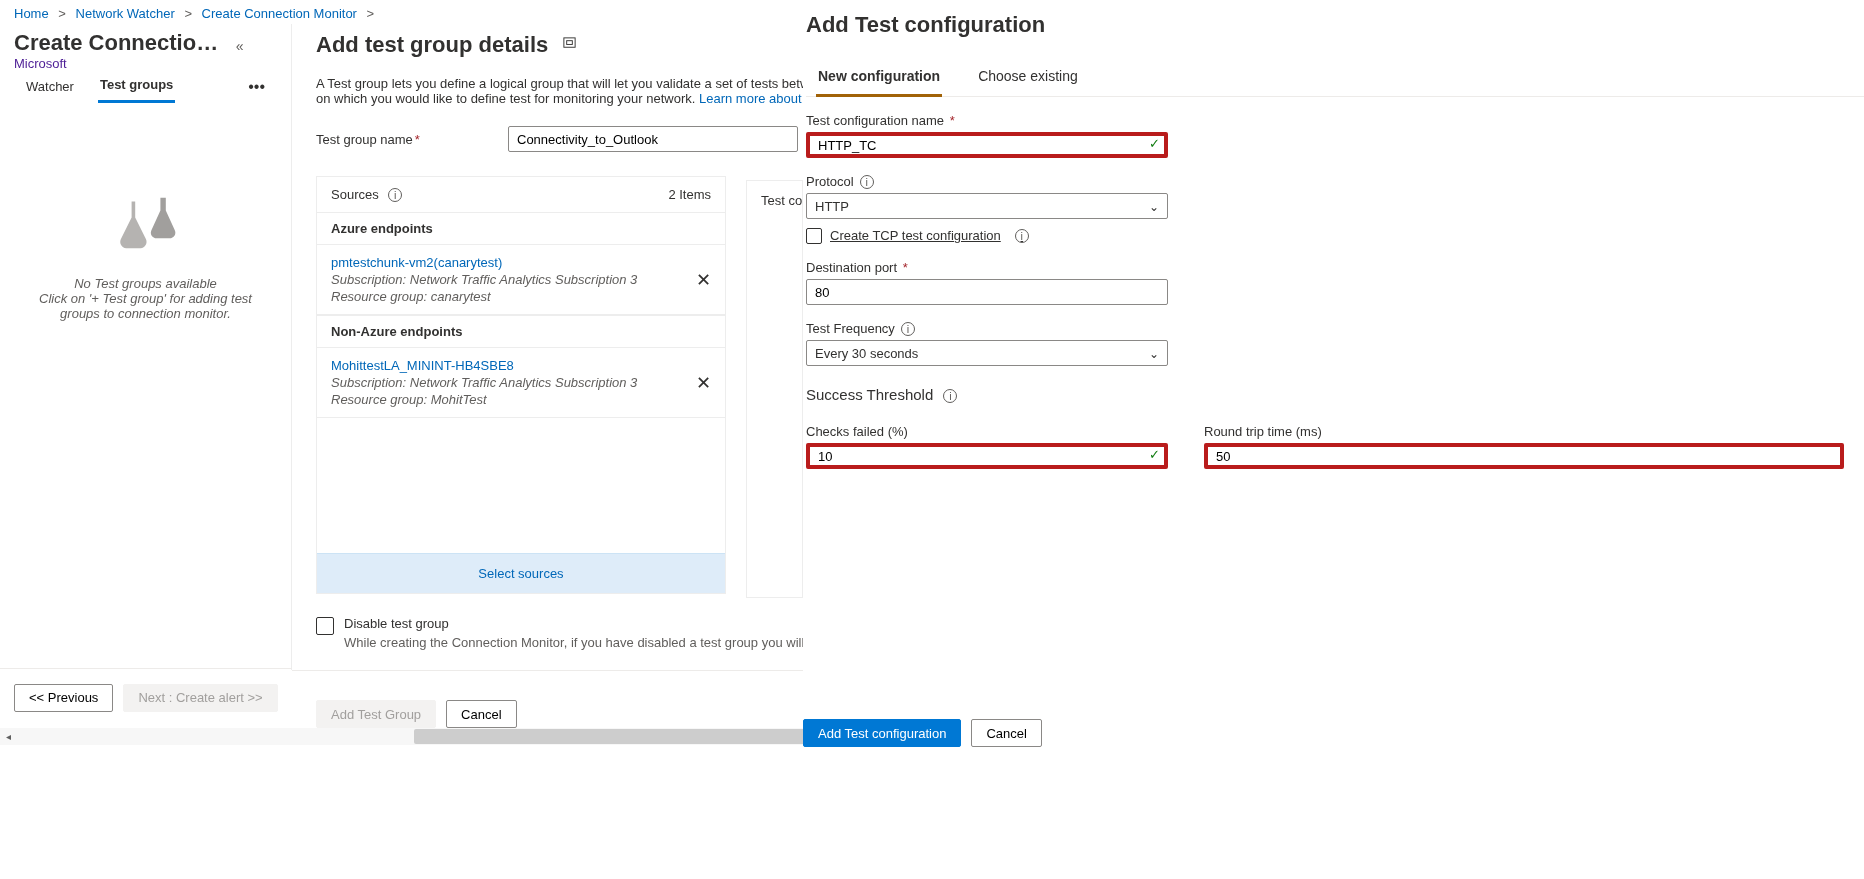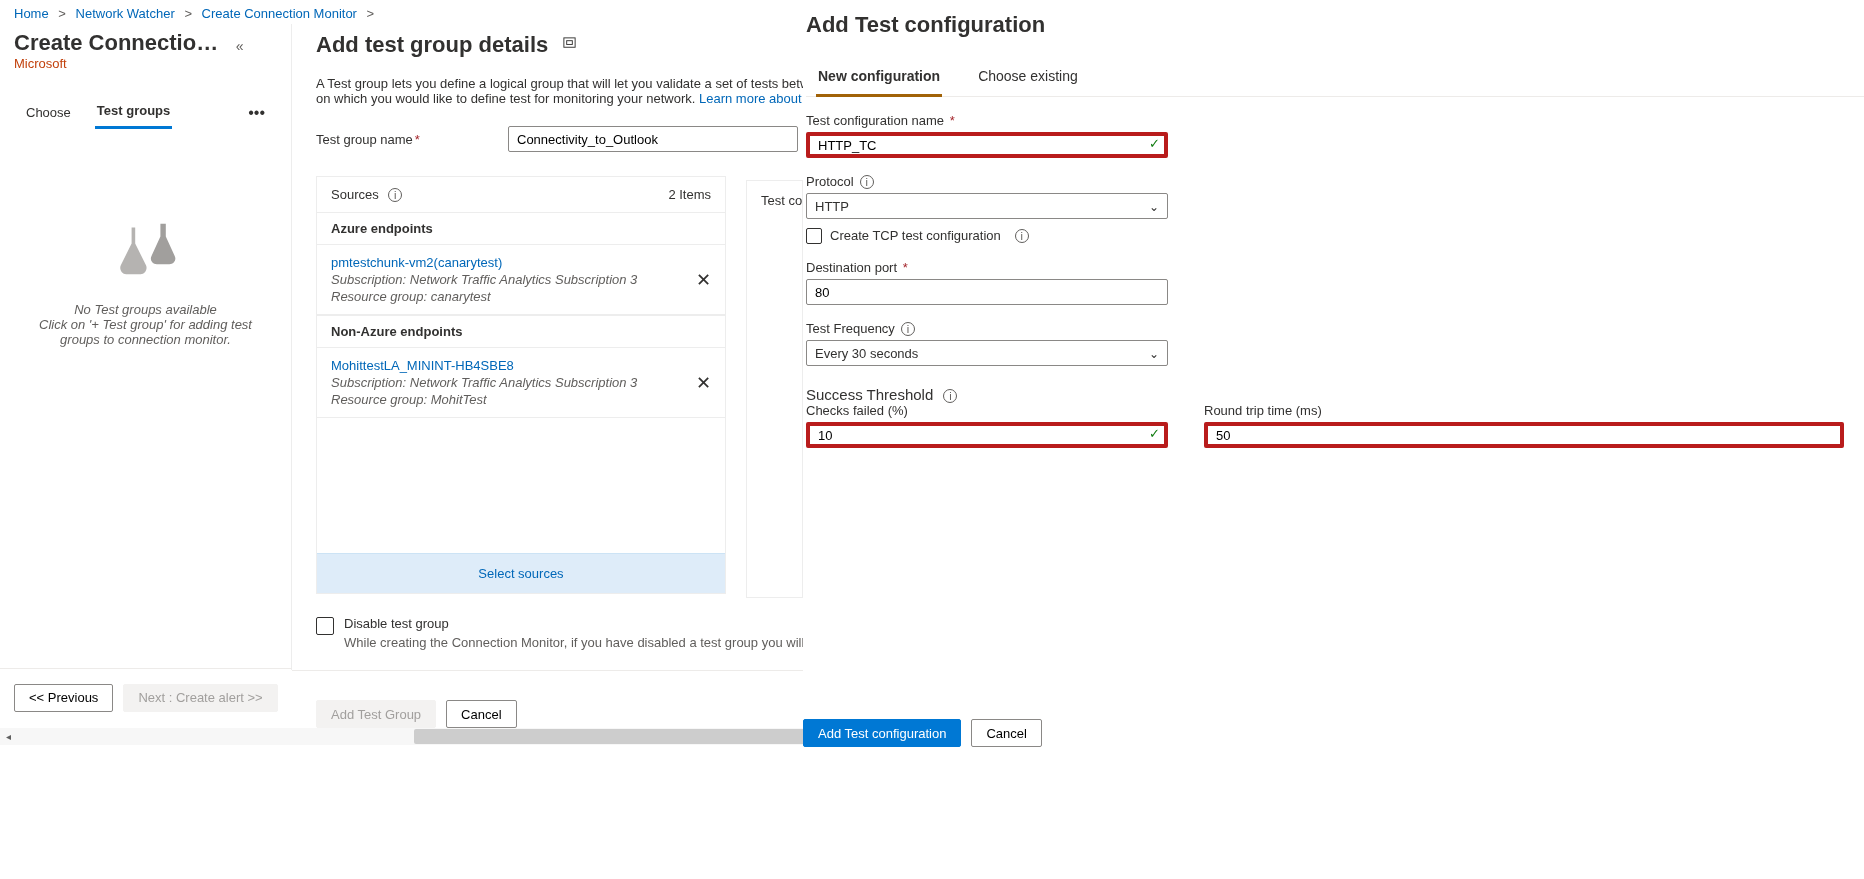--- a/index.html
+++ b/index.html
@@ -5,21 +5,21 @@
   * { box-sizing: border-box; margin: 0; padding: 0; font-family: "Segoe UI", Arial, sans-serif; }
   body { font-size: 13px; color: #323130; background: #fff; width: 1864px; height: 879px; overflow: hidden; position: relative;}
   a { color: #0067b8; text-decoration: none; }
   
   .breadcrumb { padding: 6px 14px 2px; font-size: 13px; }
   .breadcrumb-sep { color: #605e5c; margin: 0 6px;}
   
   .left-column { position: absolute; left: 0; top: 24px; width: 292px; height: 646px; border-right: 1px solid #ededed; padding: 0 12px;}
   .page-heading { font-size: 22px; font-weight: 600; padding: 6px 2px 0; white-space: nowrap; overflow: hidden; text-overflow: ellipsis; display:inline-block; width: 220px; vertical-align: top;}
   .chevrons-collapse { display:inline-block; vertical-align:top; margin-top:14px; color:#605e5c; font-size:14px;}
-  .sub-org { font-size: 13px; color:#c2410c; padding-left:2px; margin-bottom:26px;}
+  .sub-org { font-size: 13px; color:#4c1d95; padding-left:2px; }
   
   .tabs { display:flex; align-items:center; gap: 22px; border-bottom: none; padding-left:12px;}
   .tab { padding: 6px 2px 8px; color:#323130; }
   .tab.active { font-weight:600; border-bottom: 3px solid #0078d4;}
   .more-dots { margin-left:auto; margin-right:14px; color:#323130; font-size:16px; }
   
   .empty-state { text-align:center; padding-top: 90px;}
   .empty-icon svg { width:90px; height:60px; fill:#a19f9d;}
   .empty-state .em1 { font-style: italic; color:#605e5c; margin-top:20px;}
   .empty-state .em2 { font-style: italic; color:#605e5c;}
@@ -72,22 +72,22 @@
   .side-tab.active { font-weight:600; border-bottom:3px solid #a16207; margin-left:10px; margin-bottom:-1px;}
   .side-body { padding-top:16px;}
   .form-block { margin-bottom:16px;}
   .form-lbl { font-size:13px; margin-bottom:4px; display:flex; align-items:center;}
   .wide-input { width:362px; height:26px; border:1px solid #8a8886; border-radius:2px; padding:0 30px 0 8px; font-size:13px; position:relative;}
   .valid-input { border:4px solid #b91c1c; }
   .input-wrap { position:relative; width:362px;}
   .check-mark { position:absolute; right:8px; top:4px; color:#107c10; font-size:13px;}
   .select-input { width:362px; height:26px; border:1px solid #8a8886; border-radius:2px; padding:0 24px 0 8px; font-size:13px; display:flex; align-items:center; position:relative; background:#fff;}
   .chevron-down { position:absolute; right:8px; top:6px; font-size:12px; color:#323130;}
-  .inline-check { display:flex; align-items:center; gap:8px; margin-top:8px;}
-  .section-label { font-size:15px; font-weight:400; margin-top:20px; margin-bottom:0;}
+  .inline-check { display:flex; align-items:center; gap:8px; margin-top:8px;text-decoration:underline;}
+  .section-label { font-size:15px; font-weight:400; margin-top:20px; margin-bottom:21px;}
   .two-col { display:flex; gap:36px;}
   .side-bottom { position:absolute; left:0; right:0; bottom:140px; display:flex; gap:10px; padding-left:0;}
   .btn.primary { background:#0078d4; color:#fff; border:1px solid #0078d4;}
   .panel-content { margin-left: 3px;}
 </style>
 </head>
 <body>
 
 <div class="breadcrumb">
   <a href="#">Home</a>
@@ -98,21 +98,21 @@
   <span class="breadcrumb-sep">&gt;</span>
 </div>
 
 <div class="left-column">
   <div>
     <span class="page-heading">Create Connection…</span>
     <span class="chevrons-collapse">«</span>
   </div>
   <div class="sub-org">Microsoft</div>
   <div class="tabs">
-    <div class="tab">Choose</div>
+    <div class="tab">Watcher</div>
     <div class="tab active">Test groups</div>
     <div class="more-dots">•••</div>
   </div>
   <div class="empty-state">
     <div class="empty-icon">
       <svg viewBox="0 0 100 64">
           <path d="M22 8 h12 v18 l-12 24 c-2 4 1 10 6 10 h16 c5 0 8-6 6-10 l-12-24 V8 h12" fill="#b5b3b1"></path>
           <path d="M56 4 h10 v14 l-10 22 c-2 4 1 9 6 9 h14 c5 0 8-5 6-9 l-10-22 V4 h10" fill="#a19f9d"></path>
         </svg>
     </div>

